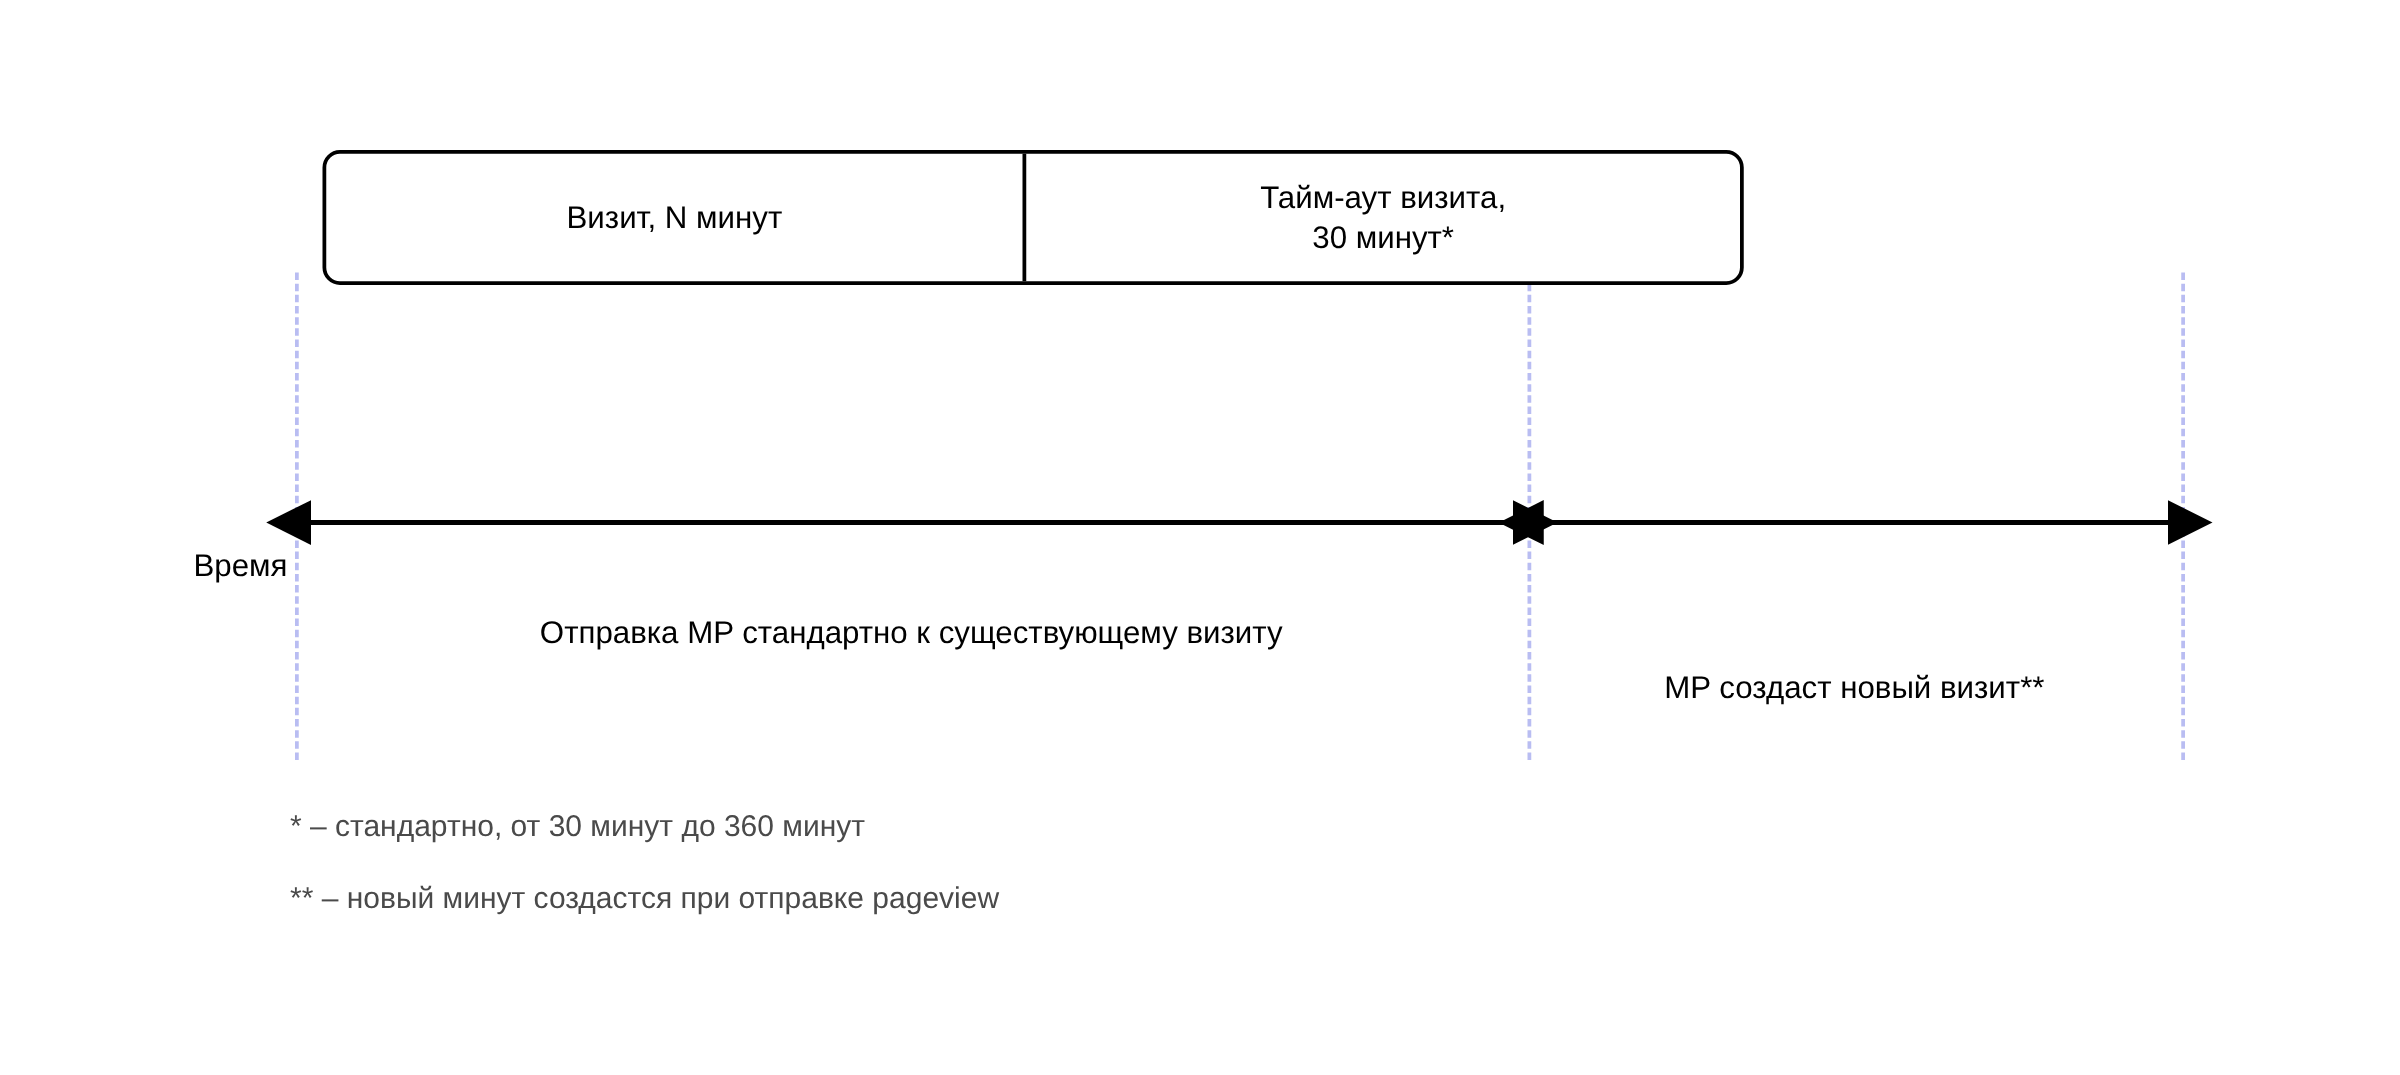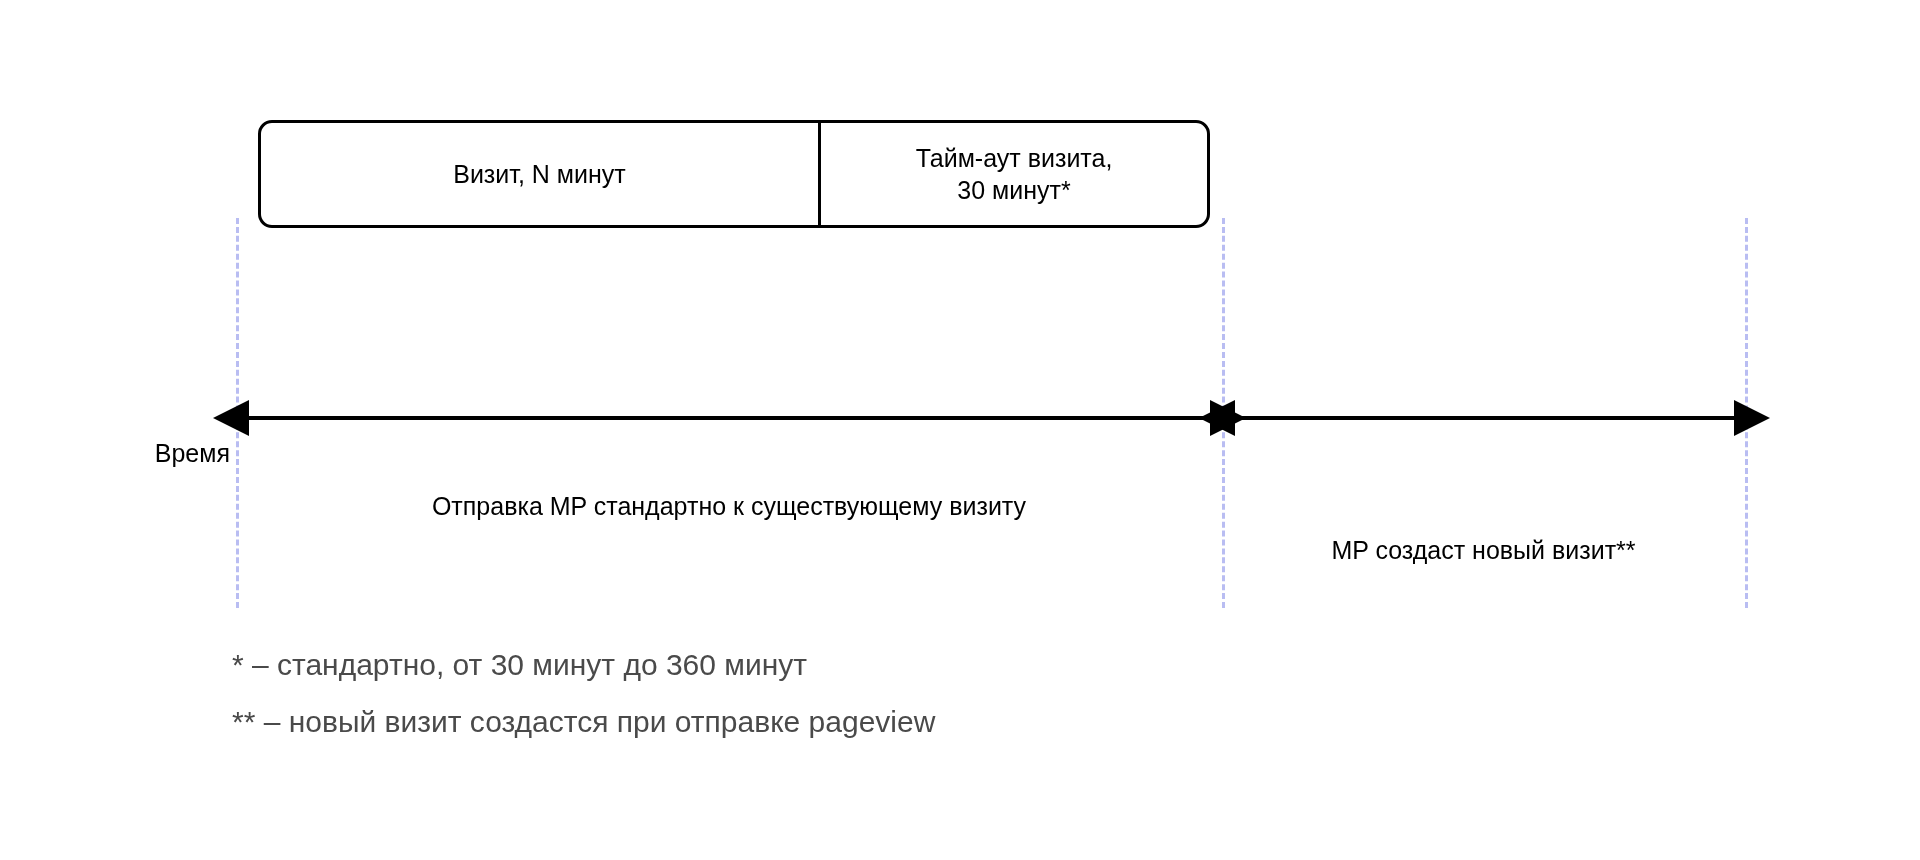--- a/index.html
+++ b/index.html
@@ -29,21 +29,21 @@
   }
   #guide-start { left: 236px; }
   #guide-mid   { left: 1222px; }
   #guide-end   { left: 1745px; }
 
   
   .session-box {
     position: absolute;
     left: 258px;
     top: 120px;
-    width: 952px;
+    width: 1137px;
     height: 108px;
     box-sizing: border-box;
     border: 3px solid #000000;
     border-radius: 14px;
     background: #ffffff;
     display: flex;
     align-items: stretch;
   }
   .session-cell {
     display: flex;
@@ -101,21 +101,21 @@
   #caption-new {
     left: 1222px;
     width: 523px;
     margin-top: 44px;
   }
 
   
   .footnote {
     position: absolute;
     left: 232px;
-    font-size: 30px;
+    font-size: 24px;
     color: #4a4a4a;
     white-space: nowrap;
   }
   #footnote-1 { top: 648px; }
   #footnote-2 { top: 705px; }
 </style>
 </head>
 <body>
 
 <div id="canvas">
@@ -148,15 +148,15 @@
 
     <g>
       <line x1="1231" y1="20" x2="1738" y2="20" stroke="#000000" stroke-width="4" marker-start="url(#head-left)" marker-end="url(#head-right)"></line>
     </g>
   </svg>
 
   <div class="span-caption" id="caption-existing">Отправка MP стандартно к существующему визиту</div>
   <div class="span-caption" id="caption-new">MP создаст новый визит**</div>
 
   <div class="footnote" id="footnote-1">* – стандартно, от 30 минут до 360 минут</div>
-  <div class="footnote" id="footnote-2">** – новый визит создастся при отправке pageview</div>
+  <div class="footnote" id="footnote-2">** – новый минут создастся при отправке pageview</div>
 
 </div>
 
 </body></html>

